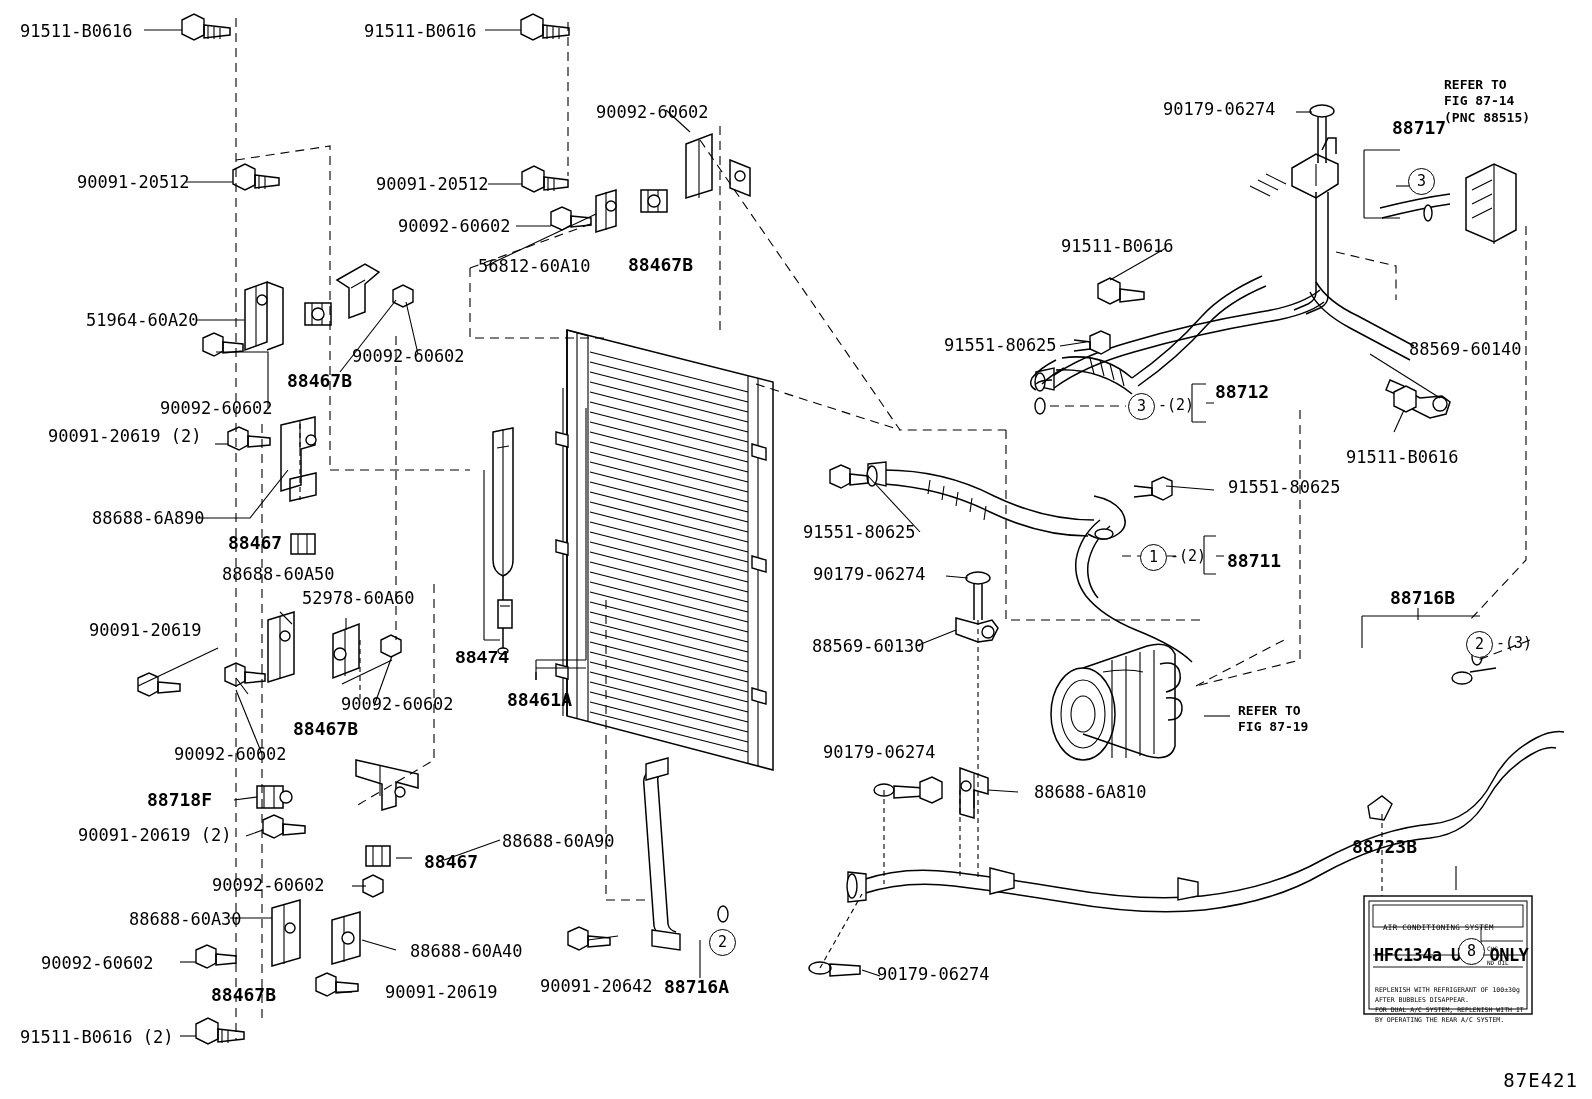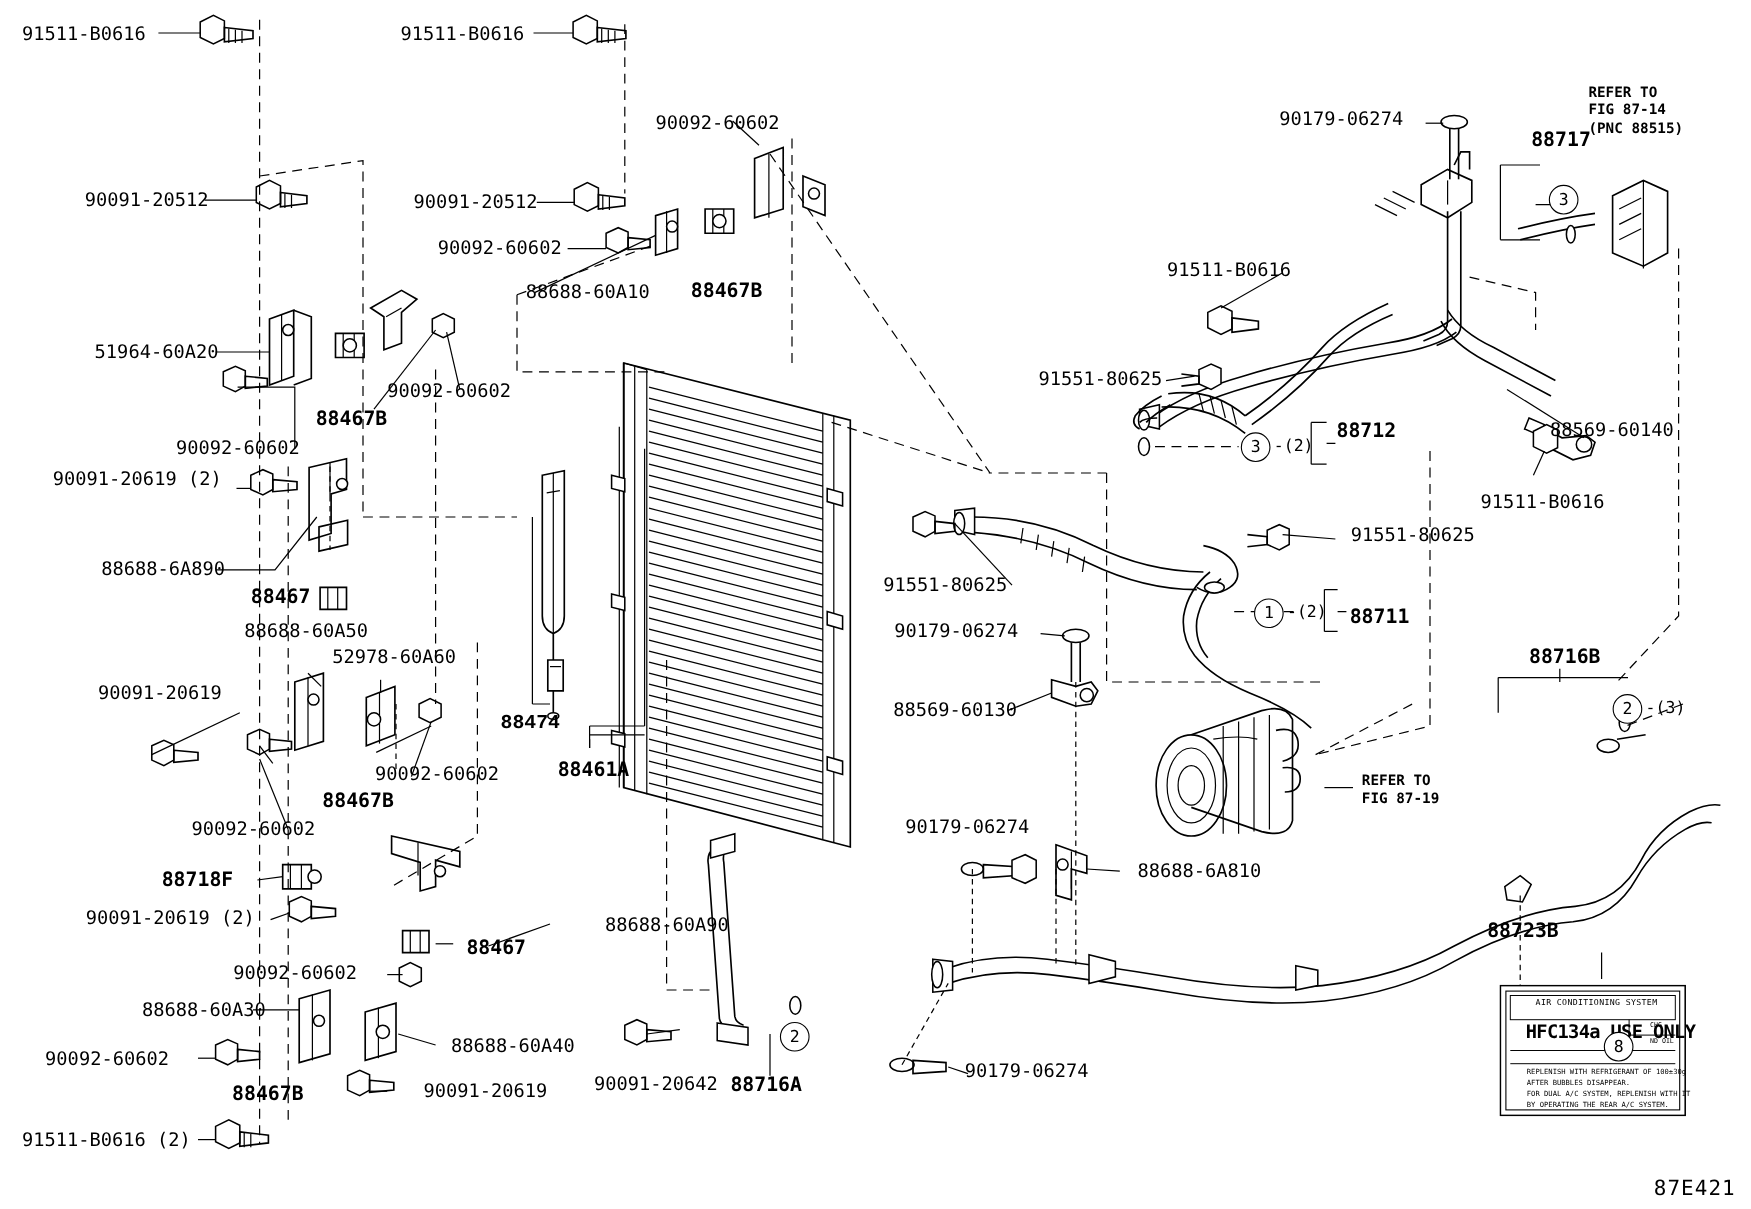--- a/index.html
+++ b/index.html
@@ -573,27 +573,27 @@
 
   <div class="lbl refer" style="left:1444px; top:77px;">
     <span>REFER TO</span><br>
     <span>FIG 87-14</span><br>
     <span class="small">(PNC 88515)</span>
   </div>
 
   <div class="lbl" style="left:77px; top:174px;">90091-20512</div>
   <div class="lbl" style="left:376px; top:176px;">90091-20512</div>
   <div class="lbl" style="left:398px; top:218px;">90092-60602</div>
-  <div class="lbl" style="left:478px; top:258px;">88688-60A10</div>
+  <div class="lbl" style="left:478px; top:258px;">56812-60A10</div>
   <div class="lbl bold" style="left:628px; top:256px;">88467B</div>
   <div class="lbl" style="left:1061px; top:238px;">91511-B0616</div>
   <div class="lbl" style="left:86px; top:312px;">51964-60A20</div>
   <div class="lbl" style="left:352px; top:348px;">90092-60602</div>
   <div class="lbl" style="left:944px; top:337px;">91551-80625</div>
-  <div class="lbl" style="left:1409px; top:341px;margin-top:42px;">88569-60140</div>
+  <div class="lbl" style="left:1409px; top:341px;">88569-60140</div>
   <div class="lbl bold" style="left:287px; top:372px;">88467B</div>
   <div class="lbl" style="left:160px; top:400px;">90092-60602</div>
   <div class="lbl bold" style="left:1215px; top:383px;">88712</div>
   <div class="lbl" style="left:1346px; top:449px;">91511-B0616</div>
   <div class="lbl" style="left:48px; top:428px;">90091-20619 (2)</div>
   <div class="lbl" style="left:1228px; top:479px;">91551-80625</div>
   <div class="lbl" style="left:92px; top:510px;">88688-6A890</div>
   <div class="lbl bold" style="left:228px; top:534px;">88467</div>
   <div class="lbl" style="left:803px; top:524px;">91551-80625</div>
   <div class="lbl bold" style="left:1227px; top:552px;">88711</div>
@@ -608,21 +608,21 @@
   <div class="lbl" style="left:341px; top:696px;">90092-60602</div>
   <div class="lbl bold" style="left:293px; top:720px;">88467B</div>
   <div class="lbl" style="left:174px; top:746px;">90092-60602</div>
   <div class="lbl" style="left:823px; top:744px;">90179-06274</div>
   <div class="lbl refer" style="left:1238px; top:703px;">
     <span>REFER TO</span><br>
     <span>FIG 87-19</span>
   </div>
   <div class="lbl bold" style="left:147px; top:791px;">88718F</div>
   <div class="lbl" style="left:78px; top:827px;">90091-20619 (2)</div>
-  <div class="lbl" style="left:502px; top:833px;margin-left:48px;">88688-60A90</div>
+  <div class="lbl" style="left:502px; top:833px;">88688-60A90</div>
   <div class="lbl bold" style="left:424px; top:853px;">88467</div>
   <div class="lbl" style="left:1034px; top:784px;">88688-6A810</div>
   <div class="lbl" style="left:212px; top:877px;">90092-60602</div>
   <div class="lbl" style="left:129px; top:911px;">88688-60A30</div>
   <div class="lbl" style="left:410px; top:943px;">88688-60A40</div>
   <div class="lbl bold" style="left:1352px; top:838px;">88723B</div>
   <div class="lbl" style="left:41px; top:955px;">90092-60602</div>
   <div class="lbl bold" style="left:211px; top:986px;">88467B</div>
   <div class="lbl" style="left:385px; top:984px;">90091-20619</div>
   <div class="lbl" style="left:540px; top:978px;">90091-20642</div>
@@ -642,21 +642,21 @@
   <div class="sticker">
     <svg viewBox="0 0 170 120" width="170" height="120" xmlns="http://www.w3.org/2000/svg">
       <rect x="1" y="1" width="168" height="118" fill="#fff" stroke="#000" stroke-width="1.4"></rect>
       <rect x="6" y="6" width="158" height="108" fill="none" stroke="#000" stroke-width="1"></rect>
       <rect x="10" y="10" width="150" height="22" fill="none" stroke="#000" stroke-width="0.9"></rect>
       <line x1="10" y1="60" x2="160" y2="60" stroke="#000" stroke-width="0.9"></line>
       <line x1="10" y1="72" x2="160" y2="72" stroke="#000" stroke-width="0.9"></line>
       <line x1="118" y1="32" x2="118" y2="60" stroke="#000" stroke-width="0.9"></line>
       <line x1="118" y1="46" x2="160" y2="46" stroke="#000" stroke-width="0.9"></line>
     </svg>
-    <div style="position:absolute; left:0; top:0; width:170px; height:120px;margin-left:13px;">
+    <div style="position:absolute; left:0; top:16px; width:170px; height:120px;">
       <div class="lbl" style="left:20px; top:13px; font-size:7.5px; letter-spacing:0.3px;">AIR CONDITIONING SYSTEM</div>
       <div class="lbl" style="left:11px; top:36px; font-size:17px; font-weight:bold; letter-spacing:-0.6px;">HFC134a USE ONLY</div>
       <div class="lbl" style="left:124px; top:35px; font-size:6px;">CHG</div>
       <div class="lbl" style="left:124px; top:49px; font-size:6px;">ND OIL</div>
       <div class="lbl" style="left:12px; top:76px; font-size:6.5px;">REPLENISH WITH REFRIGERANT OF 100±30g</div>
       <div class="lbl" style="left:12px; top:86px; font-size:6.5px;">AFTER BUBBLES DISAPPEAR.</div>
       <div class="lbl" style="left:12px; top:96px; font-size:6.5px;">FOR DUAL A/C SYSTEM, REPLENISH WITH IT</div>
       <div class="lbl" style="left:12px; top:106px; font-size:6.5px;">BY OPERATING THE REAR A/C SYSTEM.</div>
     </div>
   </div>

